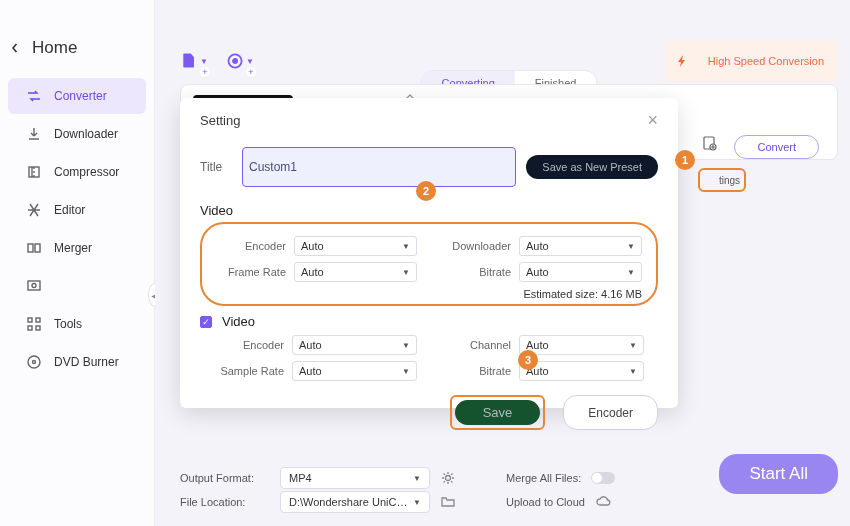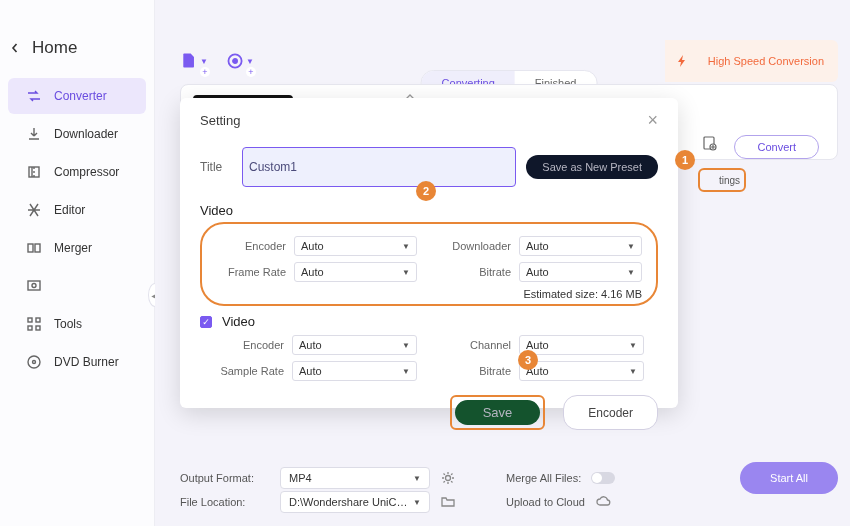--- a/index.html
+++ b/index.html
@@ -61,21 +61,21 @@
     .audio-check { width: 12px; height: 12px; border: 1px solid #7a5af0; background: #7a5af0; color: #fff; font-size: 9px; display: inline-flex; align-items: center; justify-content: center; border-radius: 2px; margin-right: 4px; }
     
     .dlg-buttons { display: flex; justify-content: flex-end; gap: 18px; margin-top: 14px; }
     .save-btn-wrap { border: 2px solid #e88636; border-radius: 6px; padding: 3px; position: relative; }
     .save-btn { padding: 5px 28px; background: #14532d; color: #b5b5c1; border: none; border-radius: 14px; font-size: 13px; cursor: default; }
     .cancel-btn { padding: 5px 24px; background: #fff; color: #444; border: 1px solid #d3d0e2; border-radius: 14px; font-size: 12px; cursor: pointer; }
     
     .bottombar { position: absolute; left: 25px; right: 12px; bottom: 12px; height: 48px; font-size: 11px; color: #555; }
     .brow { display: flex; align-items: center; gap: 10px; height: 24px; }
     .blabel { width: 90px; }
-    .start-all { position: absolute; right: 0; bottom: 20px; padding: 10px 30px; background: #9a86f0; color: #fff; border: none; border-radius: 18px; font-size: 11px; cursor: pointer; text-align: center; }
+    .start-all { position: absolute; right: 0; bottom: 20px; padding: 10px 30px; background: #9a86f0; color: #fff; border: none; border-radius: 18px; font-size: 17px; cursor: pointer; text-align: center; }
     .switch { width: 24px; height: 12px; background: #d8d8e2; border-radius: 6px; position: relative; cursor: pointer; }
     .switch::after { content: ''; position: absolute; width: 10px; height: 10px; background: #fff; border-radius: 50%; top: 1px; left: 1px; }
     .bicon { width: 16px; height: 16px; color: #888; display: inline-flex; align-items: center; justify-content: center; cursor: pointer; }
     .select-sim2 { width: 150px; height: 22px; border: 1px solid #dcdce6; border-radius: 4px; font-size: 11px; padding: 0 8px; display: flex; align-items: center; justify-content: space-between; color: #333; cursor: pointer; background: #fff; }
     .select-sim2 .caret { font-size: 8px; color: #555; }
   </style>
 </head>
 <body>
 
 <div class="titlebar">

